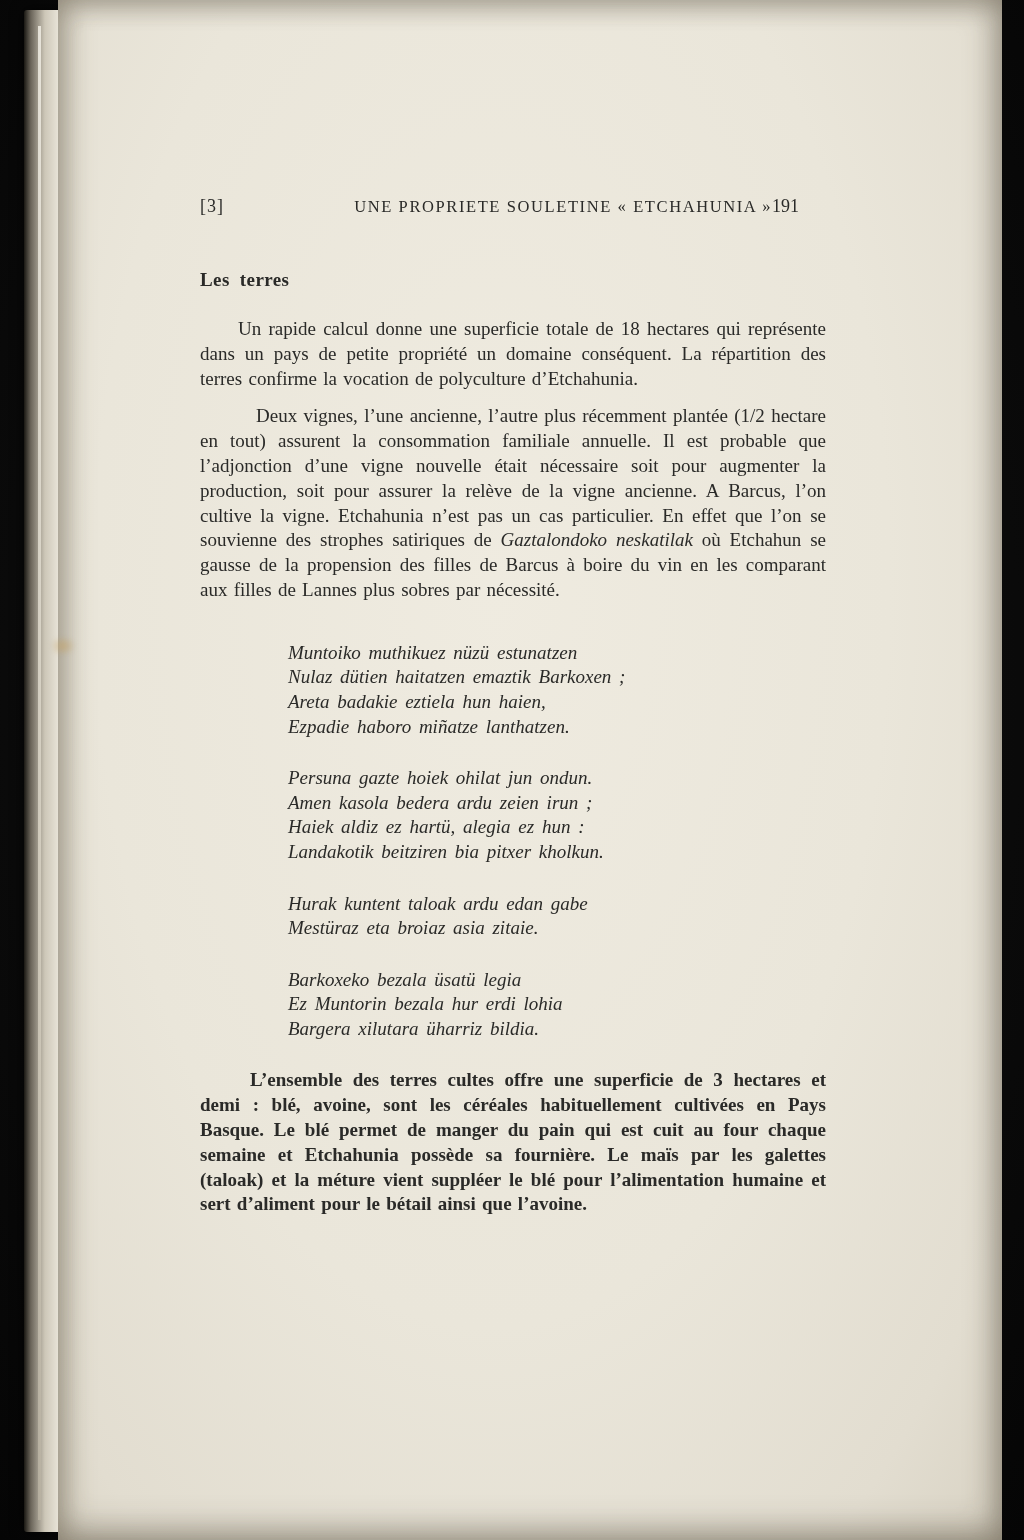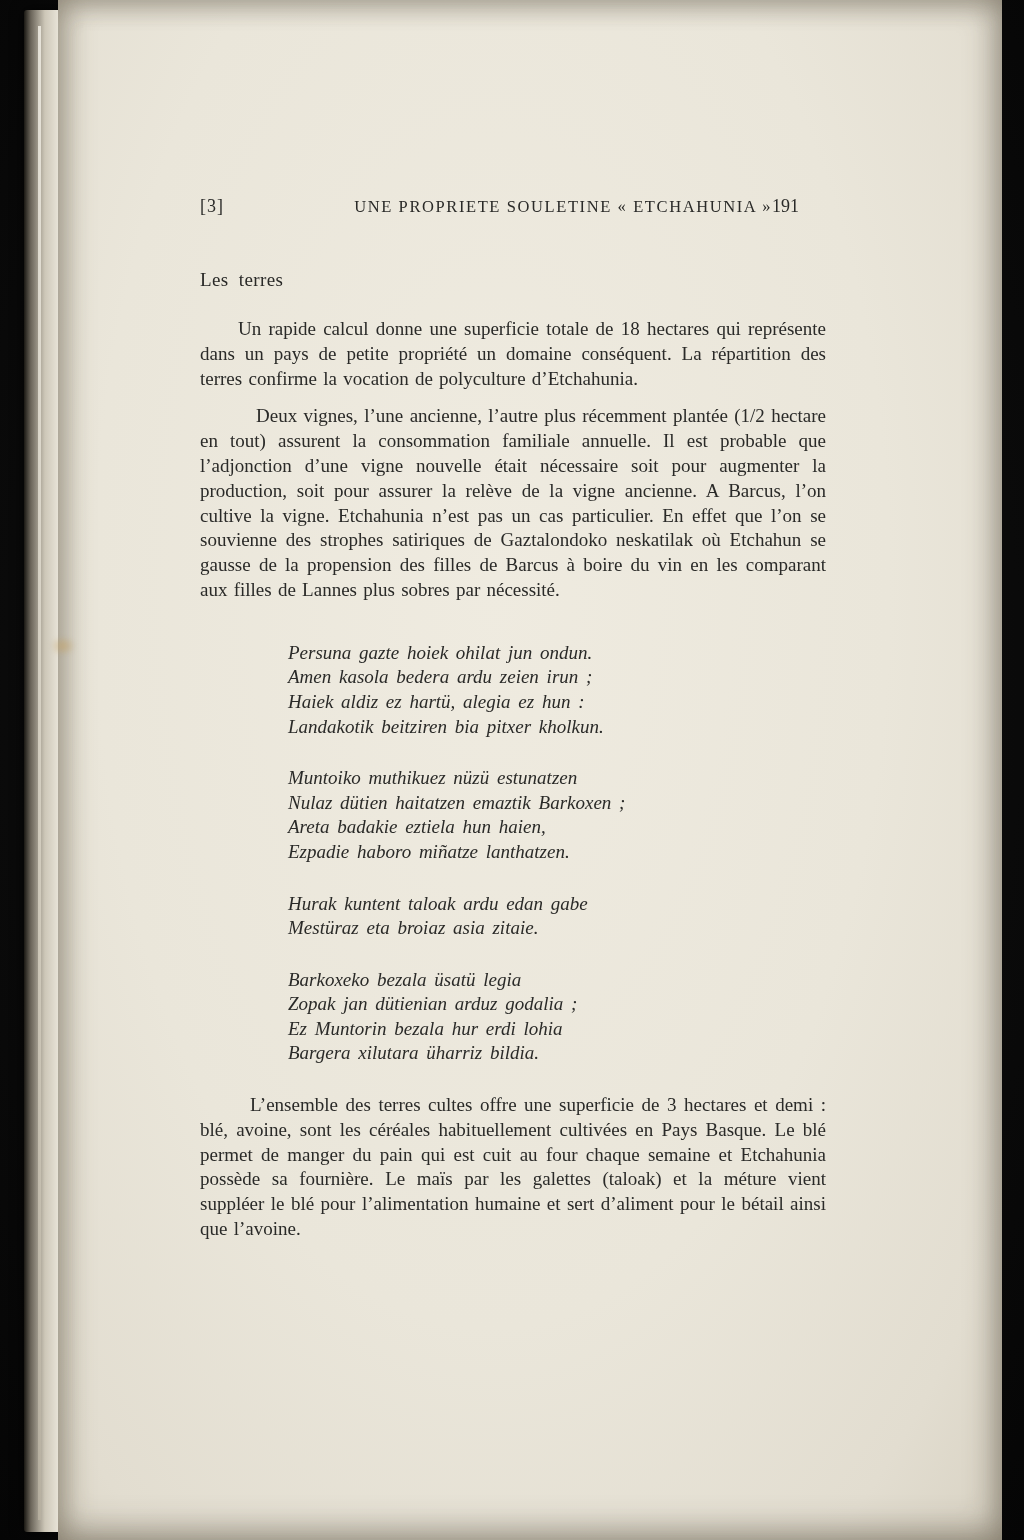--- a/index.html
+++ b/index.html
@@ -58,46 +58,46 @@
   }
   .bracket-no { width: 78px; letter-spacing: 1px; }
   .running-title {
     flex: 1; text-align: right;
     font-size: 16.5px; letter-spacing: 1.6px;
     white-space: nowrap;
   }
   .page-number { width: 62px; font-size: 18px; }
 
   h2.section-heading {
-    font-size: 19px; font-weight: normal;
+    font-size: 19px; font-weight: bold;
     letter-spacing: 0.4px; word-spacing: 5px;
     margin: 0 0 26px 0;
   }
 
   p.body-par {
     font-size: 19px; line-height: 24.8px;
     text-align: justify;
     margin: 0 8px 13px 0;
     word-spacing: 1.5px;
   }
   p.ind-sm { text-indent: 38px; }
   p.ind-lg { text-indent: 56px; }
   p.ind-md { text-indent: 50px; }
-  .it { }
+  .it { font-style: italic; }
 
   .poem {
     margin: 38px 0 0 88px;
     font-style: italic;
     font-size: 19px; line-height: 24.6px;
     word-spacing: 3px;
   }
   .stanza { margin-bottom: 27px; }
   .poem-line { white-space: nowrap; }
 
-  .closing { margin-top: 20px; }
+  .closing { margin-top: 20px; font-weight: bold; }
 </style>
 </head>
 <body>
 
 <div class="scene">
 
   <div class="page-edge"></div>
   <div class="page-edge-line"></div>
 
   <div class="page">
@@ -113,41 +113,40 @@
 
       <h2 class="section-heading">Les terres</h2>
 
       <p class="body-par ind-sm">Un rapide calcul donne une superficie totale de 18 hectares qui représente dans un pays de petite propriété un domaine conséquent. La répartition des terres confirme la vocation de polyculture d’Etchahunia.</p>
 
       <p class="body-par ind-lg"><span>Deux vignes, l’une ancienne, l’autre plus récemment plantée (1/2 hectare en tout) assurent la consommation familiale annuelle. Il est probable que l’adjonction d’une vigne nouvelle était nécessaire soit pour augmenter la production, soit pour assurer la relève de la vigne ancienne. A Barcus, l’on cultive la vigne. Etchahunia n’est pas un cas particulier. En effet que l’on se souvienne des strophes satiriques de </span><span class="it">Gaztalondoko neskatilak</span><span> où Etchahun se gausse de la propension des filles de Barcus à boire du vin en les comparant aux filles de Lannes plus sobres par nécessité.</span></p>
 
       <div class="poem">
 
         <div class="stanza">
+          <div class="poem-line">Muntoiko muthikuez nüzü estunatzen</div>
+          <div class="poem-line">Nulaz dütien haitatzen emaztik Barkoxen ;</div>
+          <div class="poem-line">Areta badakie eztiela hun haien,</div>
+          <div class="poem-line">Ezpadie haboro miñatze lanthatzen.</div>
+        </div>
+
+        <div class="stanza">
           <div class="poem-line">Persuna gazte hoiek ohilat jun ondun.</div>
           <div class="poem-line">Amen kasola bedera ardu zeien irun ;</div>
           <div class="poem-line">Haiek aldiz ez hartü, alegia ez hun :</div>
           <div class="poem-line">Landakotik beitziren bia pitxer kholkun.</div>
-        </div>
-
-        <div class="stanza">
-          <div class="poem-line">Muntoiko muthikuez nüzü estunatzen</div>
-          <div class="poem-line">Nulaz dütien haitatzen emaztik Barkoxen ;</div>
-          <div class="poem-line">Areta badakie eztiela hun haien,</div>
-          <div class="poem-line">Ezpadie haboro miñatze lanthatzen.</div>
         </div>
 
         <div class="stanza">
           <div class="poem-line">Hurak kuntent taloak ardu edan gabe</div>
           <div class="poem-line">Mestüraz eta broiaz asia zitaie.</div>
         </div>
 
         <div class="stanza">
           <div class="poem-line">Barkoxeko bezala üsatü legia</div>
-          <div class="poem-line">Zopak jan dütienian arduz godalia ;</div>
           <div class="poem-line">Ez Muntorin bezala hur erdi lohia</div>
           <div class="poem-line">Bargera xilutara üharriz bildia.</div>
         </div>
 
       </div>
 
       <p class="body-par ind-md closing">L’ensemble des terres cultes offre une superficie de 3 hectares et demi : blé, avoine, sont les céréales habituellement cultivées en Pays Basque. Le blé permet de manger du pain qui est cuit au four chaque semaine et Etchahunia possède sa fournière. Le maïs par les galettes (taloak) et la méture vient suppléer le blé pour l’alimentation humaine et sert d’aliment pour le bétail ainsi que l’avoine.</p>
 
     </div>
   </div>

